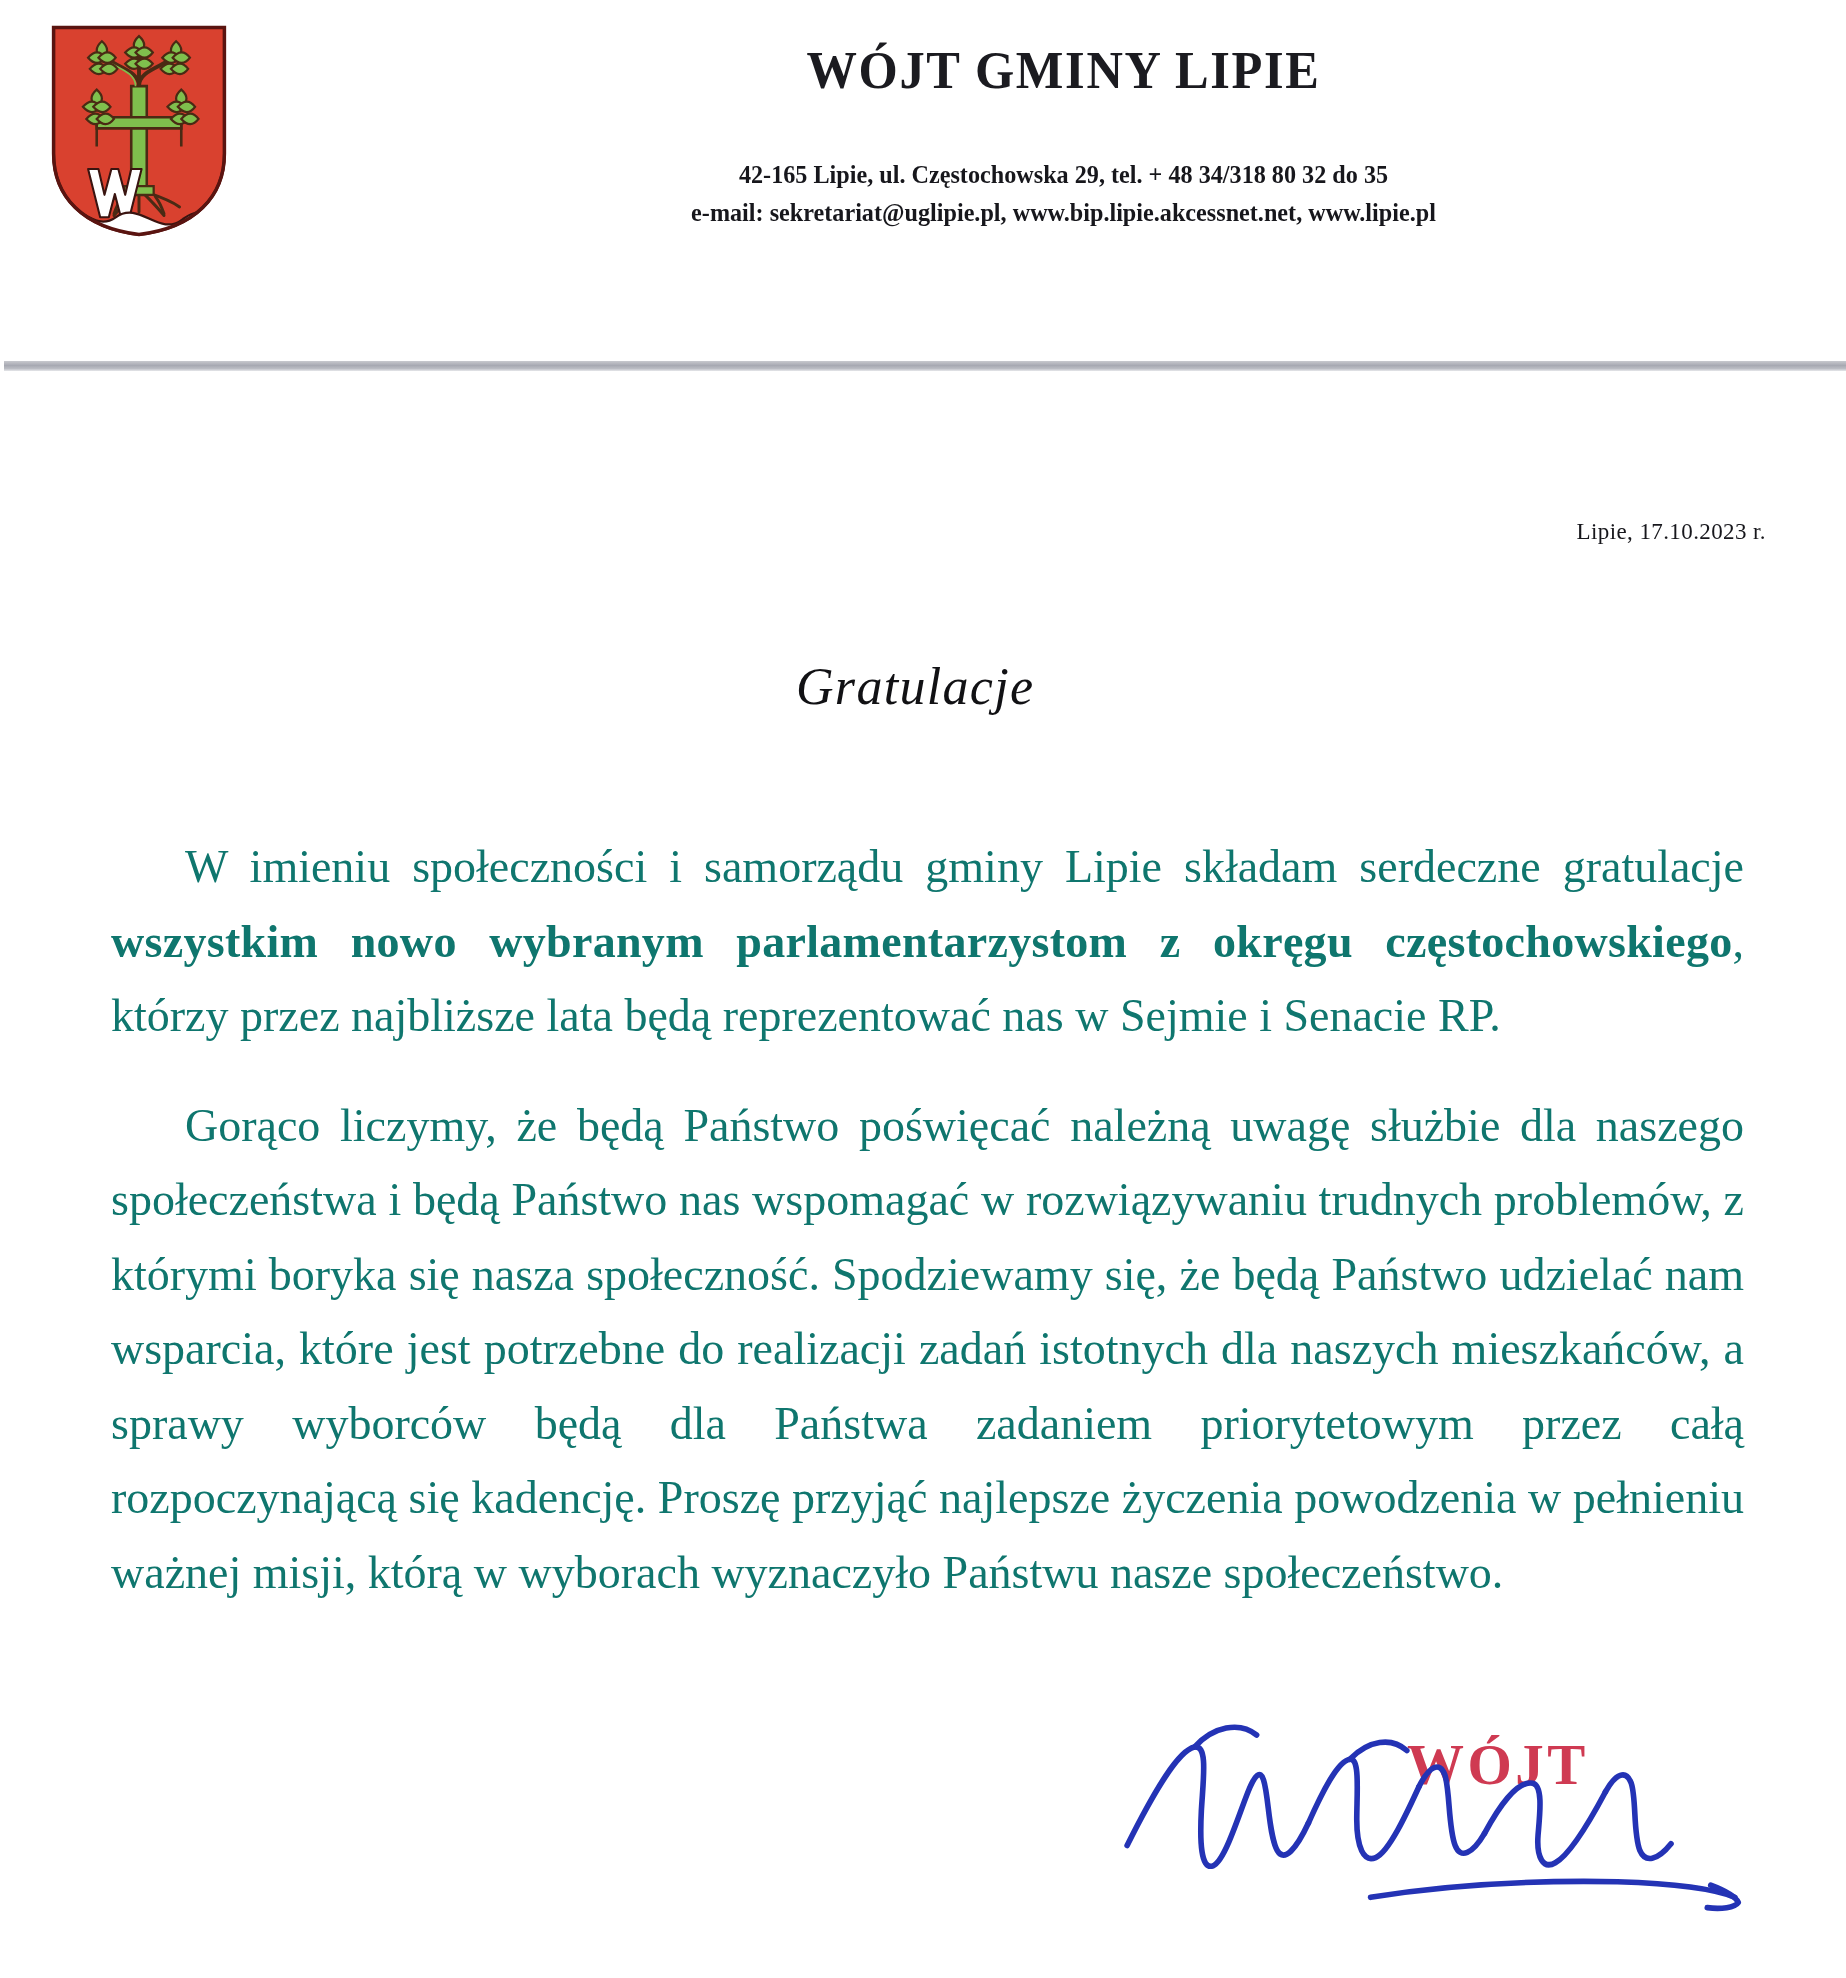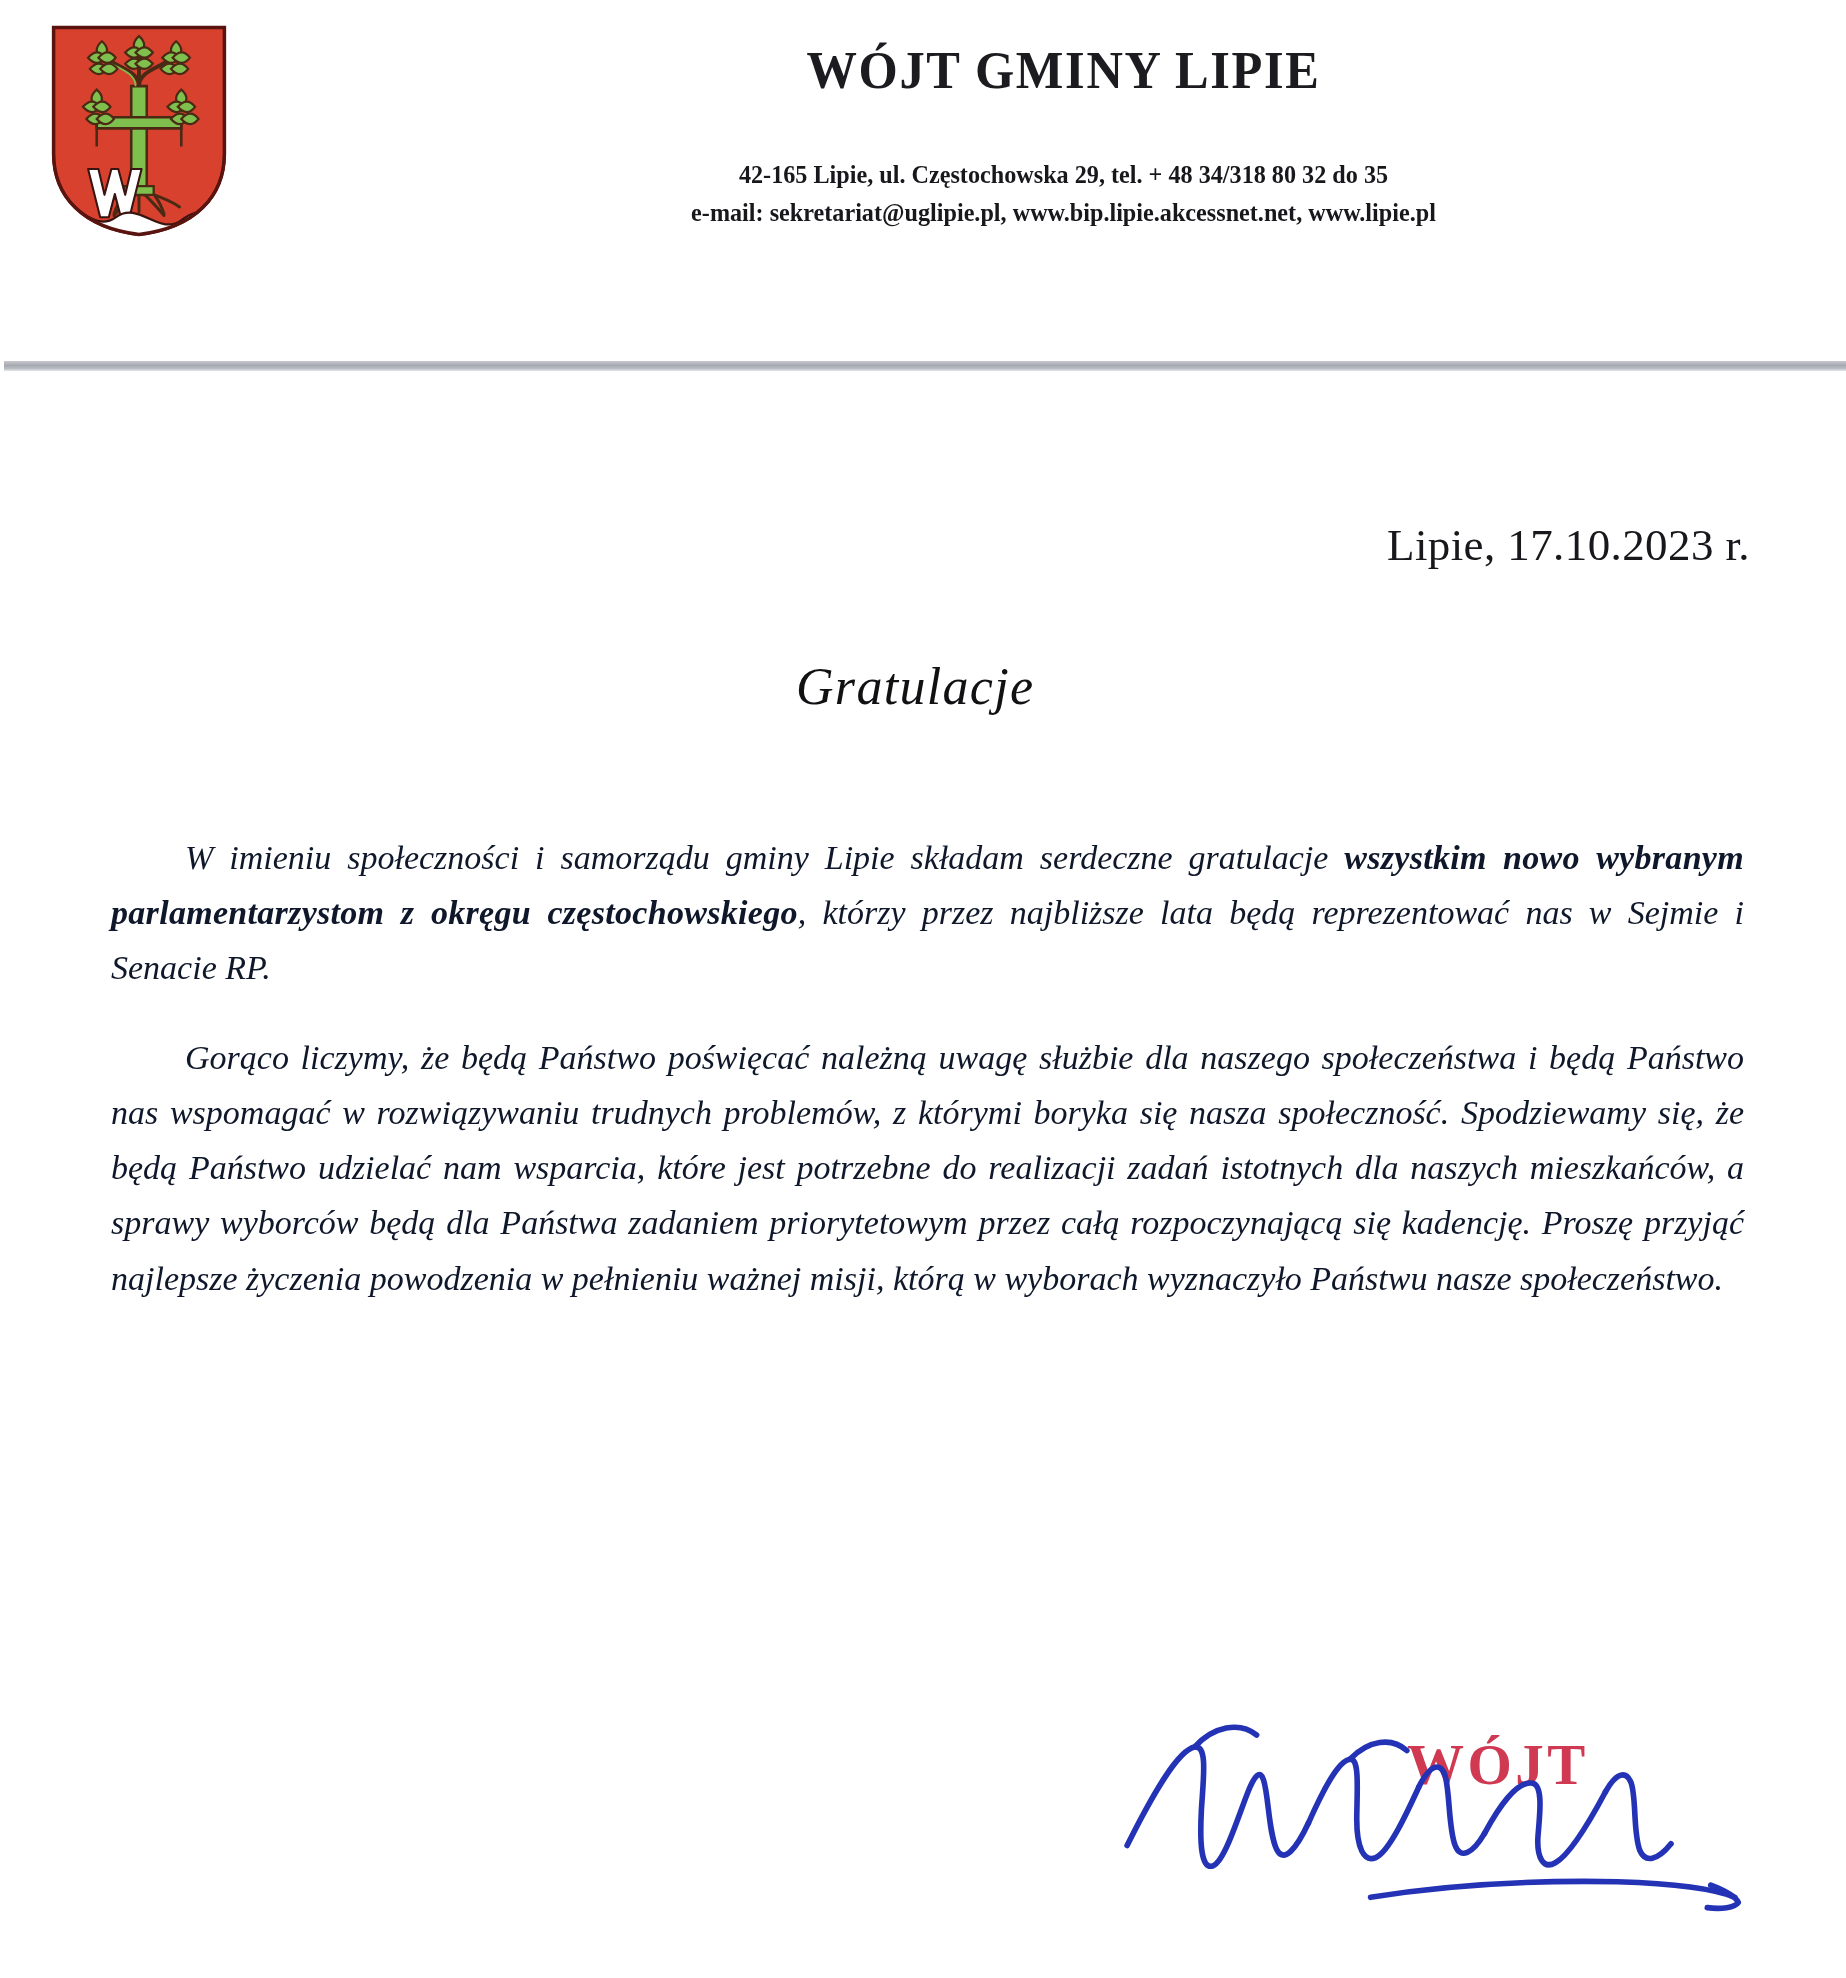--- a/index.html
+++ b/index.html
@@ -69,23 +69,23 @@
     left: 3.5px;
     right: 3.5px;
     top: 361px;
     height: 9.5px;
     background: linear-gradient(180deg, #c8c9ce 0%, #a7a9b2 45%, #babcc3 75%, #e6e7ea 100%);
   }
 
   
   .date-line {
     position: absolute;
-    right: 96px;
+    right: 80px;
     top: 519px;
-    font-size: 45px;
+    font-size: 23px;
     font-family: "Liberation Serif", "DejaVu Serif", serif;
     color: #17171c;
     letter-spacing: 0.4px;
   }
 
   .salutation {
     position: absolute;
     left: 796px;
     top: 657px;
     font-size: 52px;
@@ -97,26 +97,25 @@
   }
 
   .letter-body {
     position: absolute;
     left: 111px;
     right: 102px;
     top: 830px;
   }
   .para {
     font-family: "Liberation Serif", "DejaVu Serif", serif;
-    font-style: italic;
-    font-size: 34px;
+    font-size: 46px;
     line-height: 1.62;
     text-align: justify;
     text-justify: inter-word;
-    color: #0f172a;
+    color: #0f766e;
     margin: 0 0 35px 0;
     text-indent: 74px;
   }
   .para b { font-weight: bold; letter-spacing: 0.3px; }
 
   
   .signature-block {
     position: absolute;
     right: 95px;
     bottom: 22.5px;

